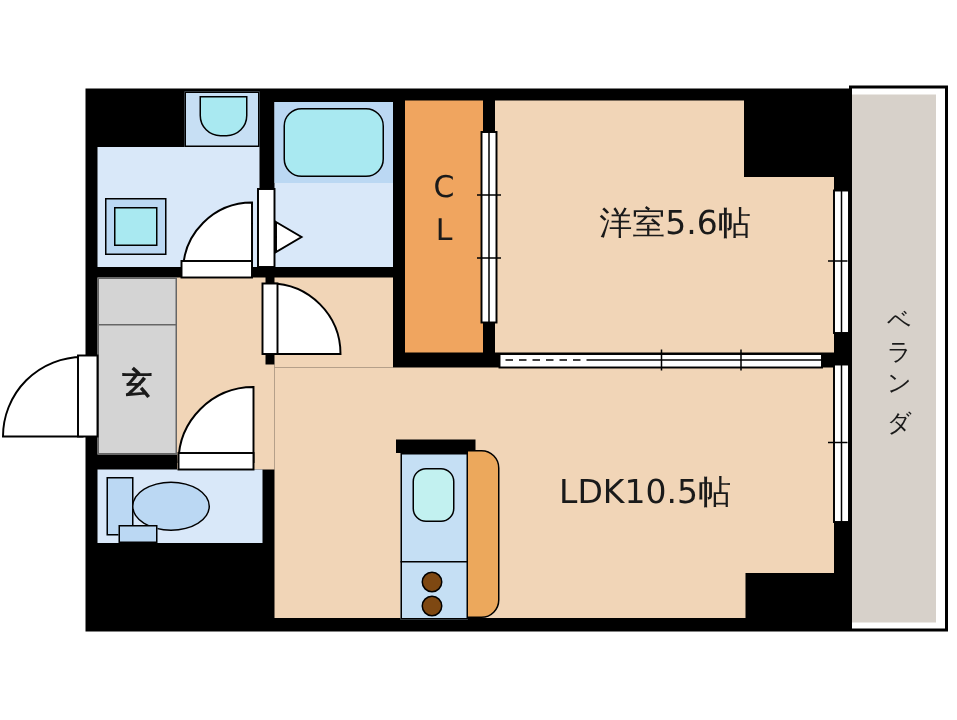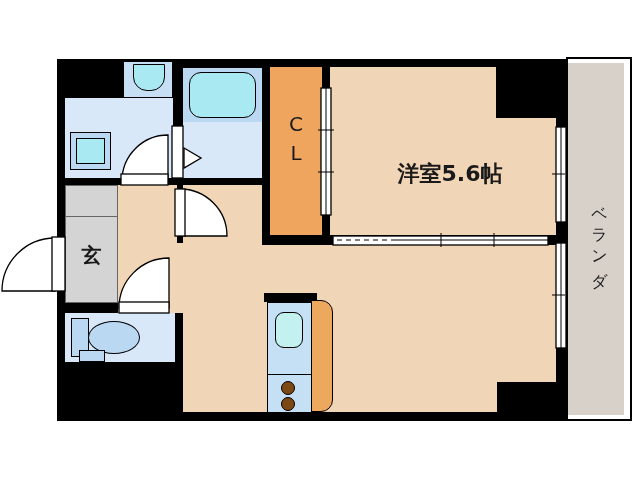--- a/index.html
+++ b/index.html
@@ -45,21 +45,21 @@
   #kitchen-sink{left:275px;top:312px;width:28px;height:36px;background:#C2F1F0;border:1.5px solid #000;border-radius:9px;}
   #kitchen-divider{left:267px;top:374px;width:45px;height:0;border-top:1.5px solid #000;}
   .burner{width:14px;height:14px;background:#7E4812;border:1px solid #000;border-radius:50%;}
   #burner-1{left:281px;top:381px;}
   #burner-2{left:281px;top:397px;}
   
   #veranda{left:566px;top:57px;width:66px;height:364px;background:#fff;border:2px solid #000;}
   #veranda-floor{position:absolute;left:0;top:4px;right:6px;bottom:4px;background:#D7D1CA;}
   
   .label{position:absolute;color:#1a1a1a;text-align:center;white-space:nowrap;}
-  #lbl-western{left:350px;top:159px;width:200px;font-size:22px;font-weight:700;}
+  #lbl-western{left:350px;top:134px;width:200px;font-size:22px;font-weight:400;}
   #lbl-ldk{left:330px;top:313px;width:200px;font-size:22px;font-weight:500;}
   #lbl-cl{left:270px;top:110px;width:52px;font-size:20px;line-height:29px;font-weight:500;}
   #lbl-genkan{left:65px;top:242px;width:53px;font-size:20px;font-weight:600;}
   #lbl-veranda{left:0;top:0;right:0;bottom:0;position:absolute;display:flex;align-items:center;justify-content:center;
                writing-mode:vertical-rl;font-size:16px;letter-spacing:4px;color:#1a1a1a;}
   svg{position:absolute;left:0;top:0;pointer-events:none;}
 </style>
 </head>
 <body>
 
@@ -137,19 +137,20 @@
       <line x1="441" y1="233" x2="441" y2="247"></line>
       <line x1="494" y1="233" x2="494" y2="247"></line>
       <line x1="561" y1="127" x2="561" y2="222"></line>
       <line x1="552" y1="174" x2="565" y2="174"></line>
       <line x1="561" y1="243" x2="561" y2="348"></line>
       <line x1="552" y1="295" x2="565" y2="295"></line>
     </g>
   </svg>
 
   <div id="lbl-western" class="label">洋室5.6帖</div>
+  <div id="lbl-ldk" class="label">LDK10.5帖</div>
   <div id="lbl-cl" class="label">
     <div>C</div>
     <div>L</div>
   </div>
   <div id="lbl-genkan" class="label">玄</div>
 
 </div>
 
 </body></html>

